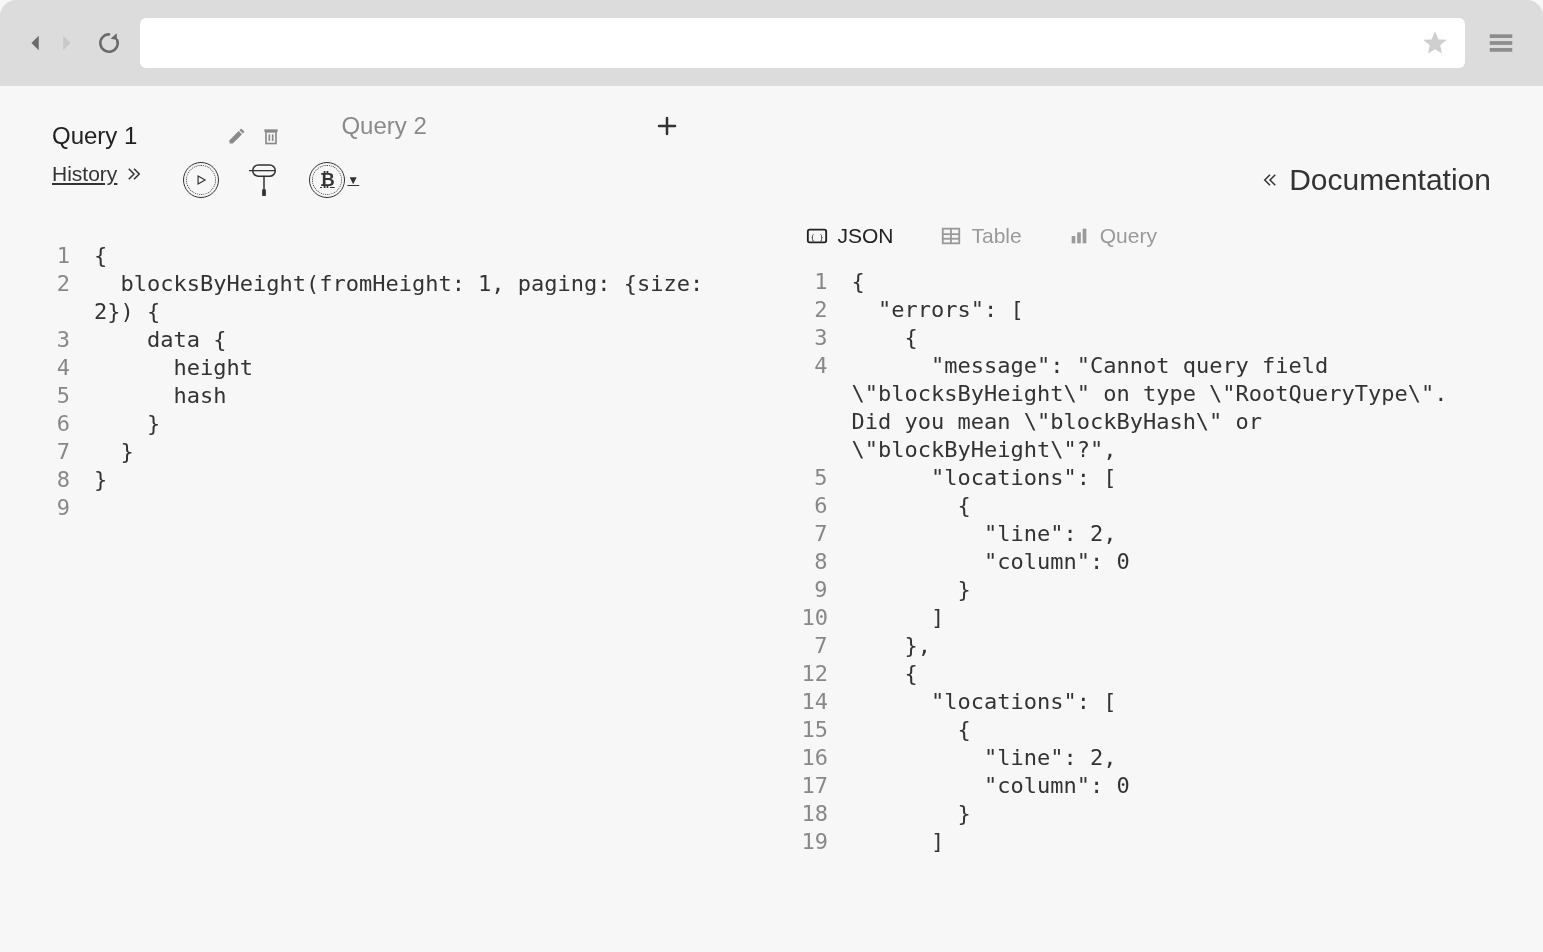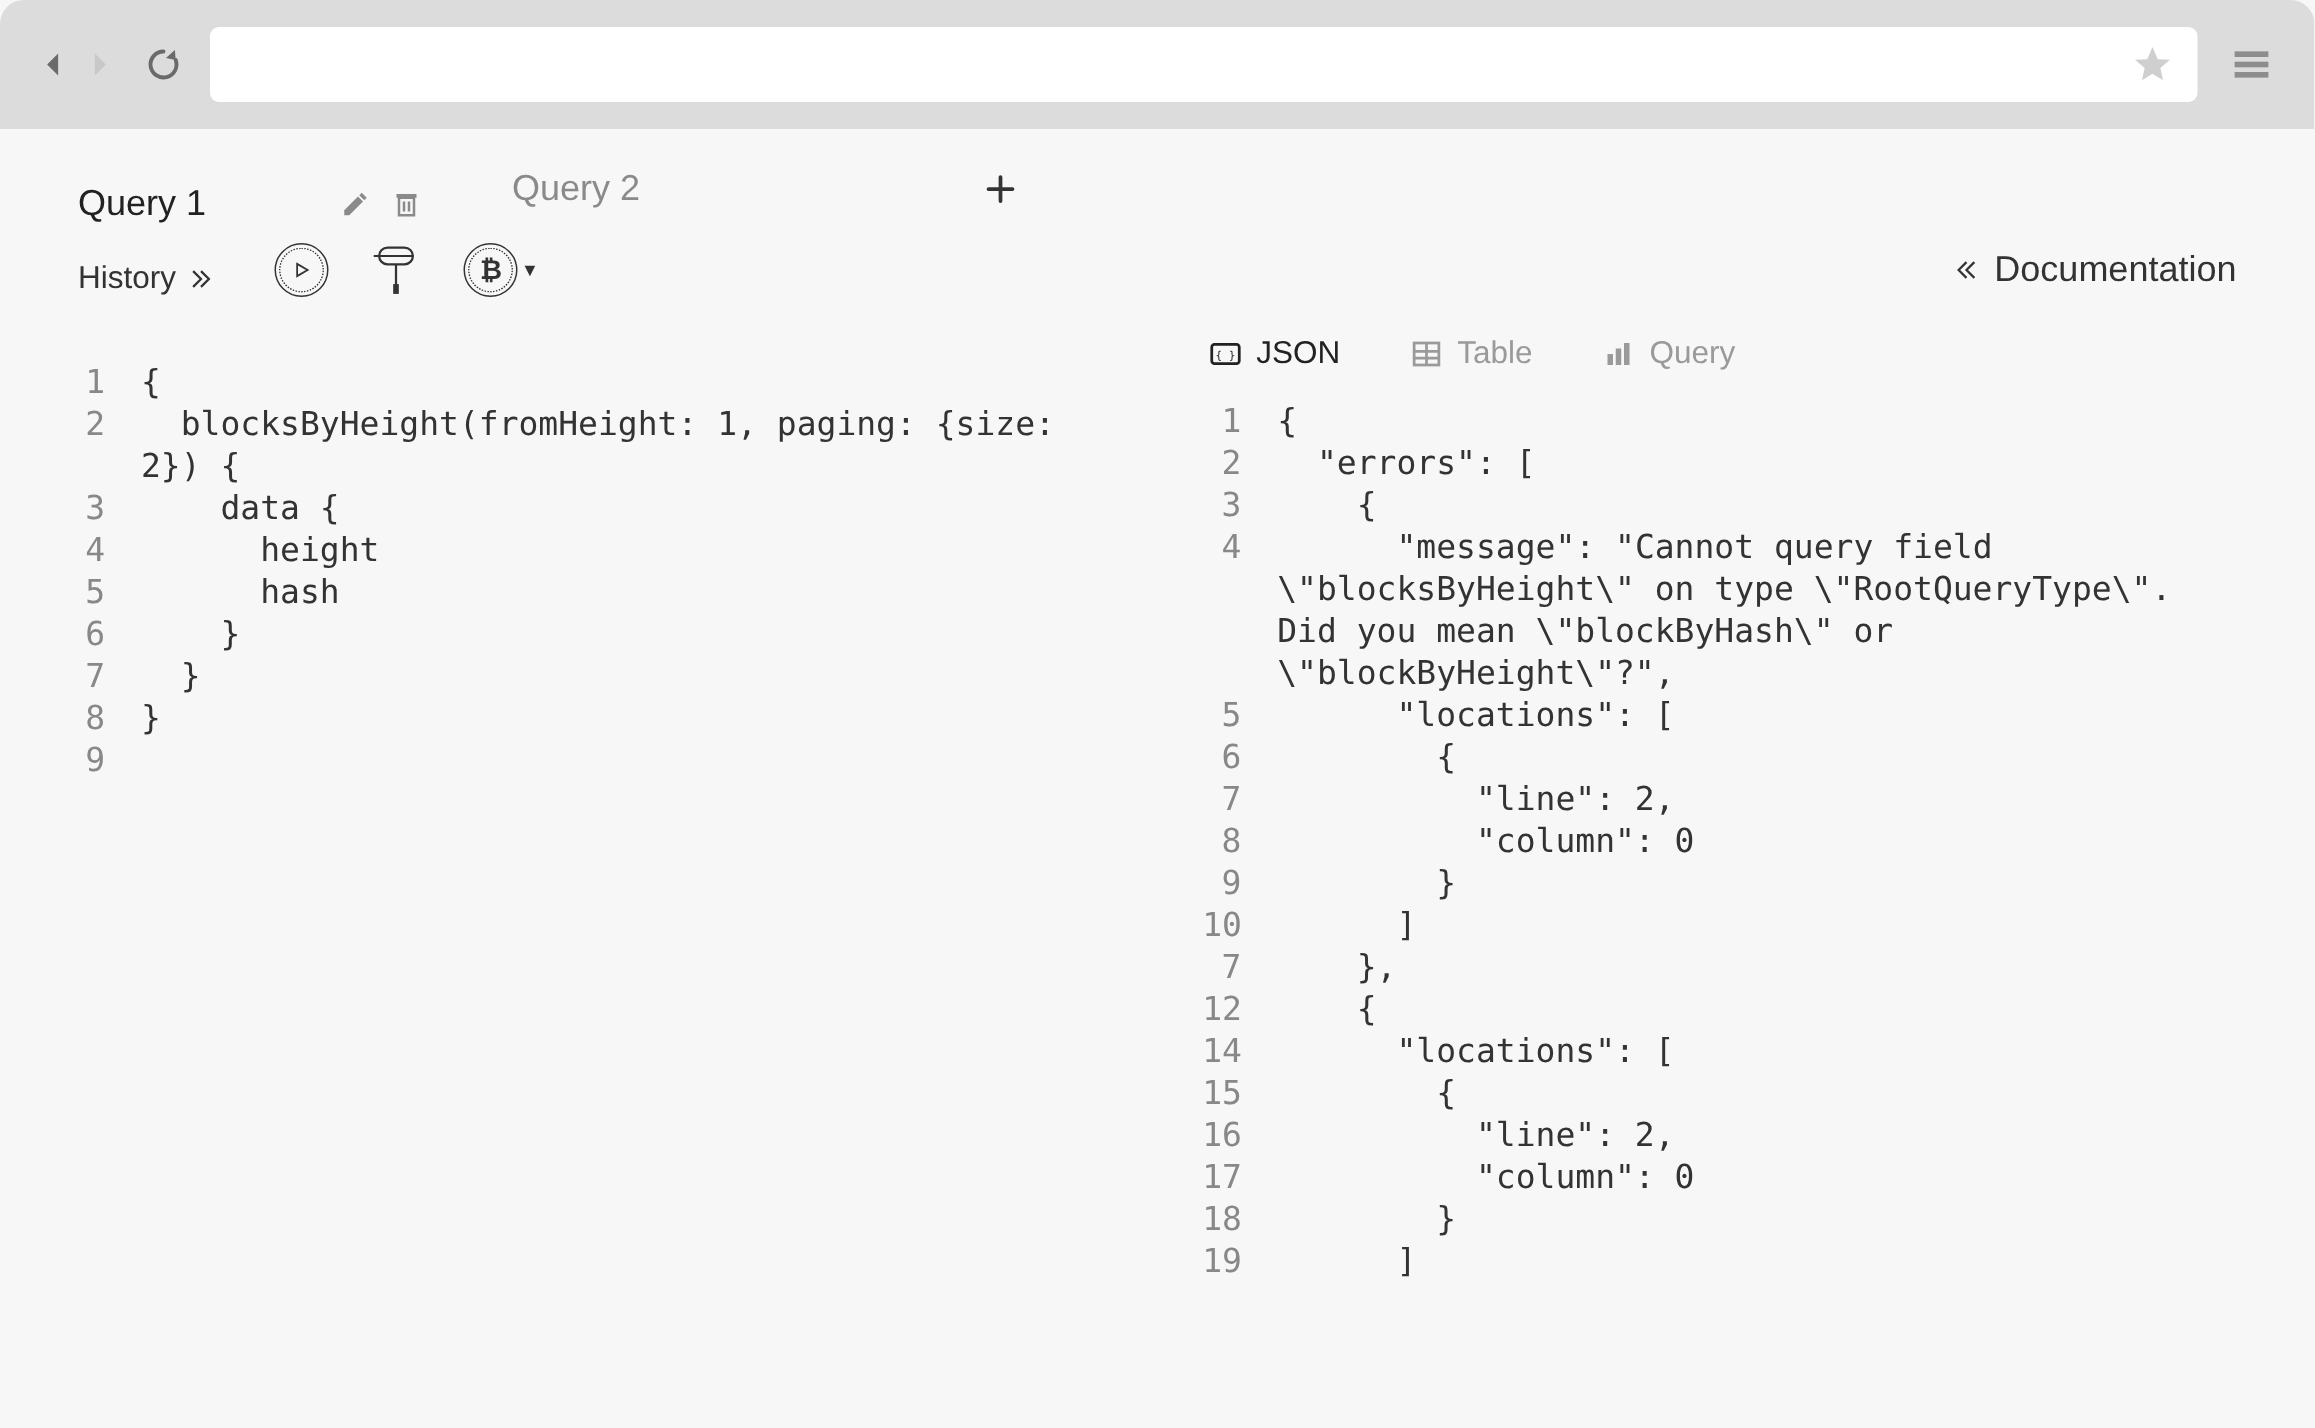--- a/index.html
+++ b/index.html
@@ -68,35 +68,35 @@
   .tab-actions svg { width:20px; height:20px; }
   .add-tab { font-size:30px; color:#444; cursor:pointer; padding:0 8px; }
 
   
   .toolbar-row {
     display:flex;
     align-items:center;
     justify-content:space-between;
     padding: 10px 52px 16px 52px;
   }
-  .toolbar-left { display:flex; align-items:flex-end; gap:40px; }
+  .toolbar-left { display:flex; align-items:flex-start; gap:40px;text-decoration:underline; }
   .history-btn { display:flex; align-items:center; gap:8px; font-size:21px; color:#333; cursor:pointer; }
   .tool-icons { display:flex; align-items:center; gap:30px; }
   .circle-icon {
     width:36px; height:36px; border:1.5px solid #333; border-radius:50%;
     display:flex; align-items:center; justify-content:center;
     position:relative;
   }
   .circle-icon.dashed::before {
     content:""; position:absolute; inset:2px; border:1px dotted #333; border-radius:50%;
   }
   .bitcoin-group { display:flex; align-items:center; gap:2px; }
   .dropdown-caret { font-size:12px; color:#333; }
   .roller-icon { display:flex; flex-direction:column; align-items:center; }
-  .doc-link { display:flex; align-items:center; gap:10px; font-size:24px; color:#333; cursor:pointer; }
+  .doc-link { display:flex; align-items:center; gap:10px; font-size:30px; color:#333; cursor:pointer; }
 
   
   .panes {
     display:flex;
     padding: 0 24px;
     height: calc(100% - 86px - 66px - 70px);
   }
   .pane-left, .pane-right { flex:1; min-width:0; }
   .pane-left { padding: 28px 20px 0 20px; }
   .pane-right { padding: 0 20px 0 20px; display:flex; flex-direction:column; }

